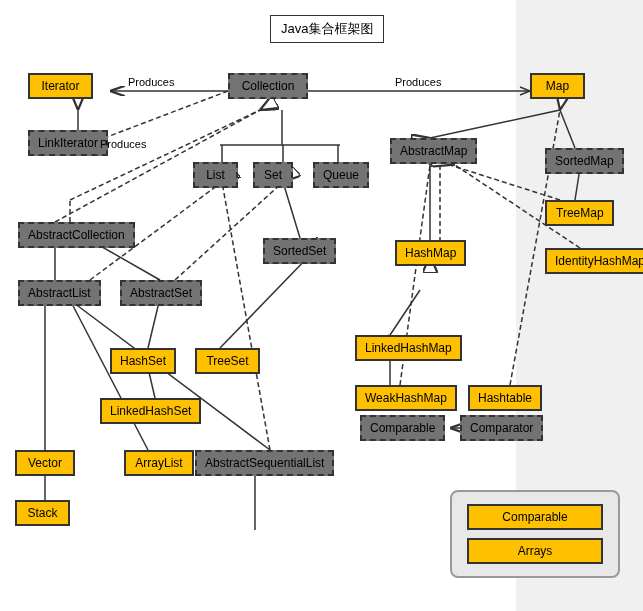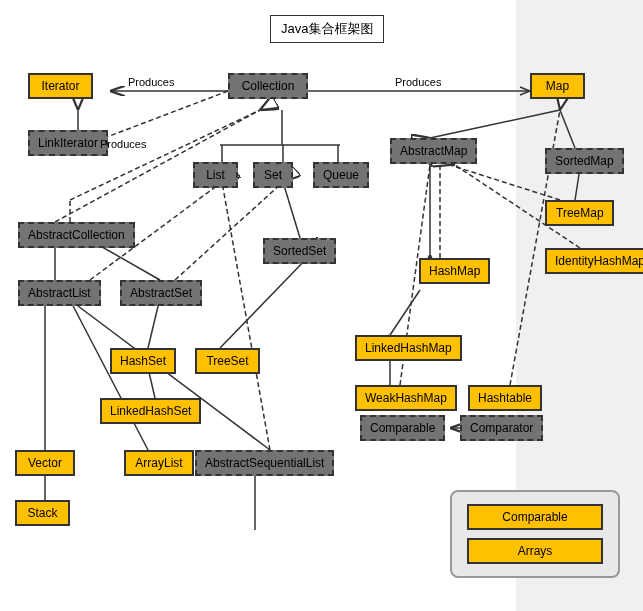--- a/index.html
+++ b/index.html
@@ -229,21 +229,21 @@
   </div>
 
   <div class="node node-dashed" style="left:18px;top:222px;min-width:110px;">
     <span>AbstractCollection</span>
   </div>
 
   <div class="node node-dashed" style="left:263px;top:238px;min-width:70px;">
     <span>SortedSet</span>
   </div>
 
-  <div class="node node-solid" style="left:395px;top:258px;min-width:70px;margin-left:24px;">
+  <div class="node node-solid" style="left:395px;top:240px;min-width:70px;">
     <span>HashMap</span>
   </div>
 
   <div class="node node-solid" style="left:545px;top:200px;min-width:65px;padding-left:9px;">
     <span>TreeMap</span>
   </div>
 
   <div class="node node-solid" style="left:545px;top:248px;min-width:95px;">
     <span>IdentityHashMap</span>
   </div>

